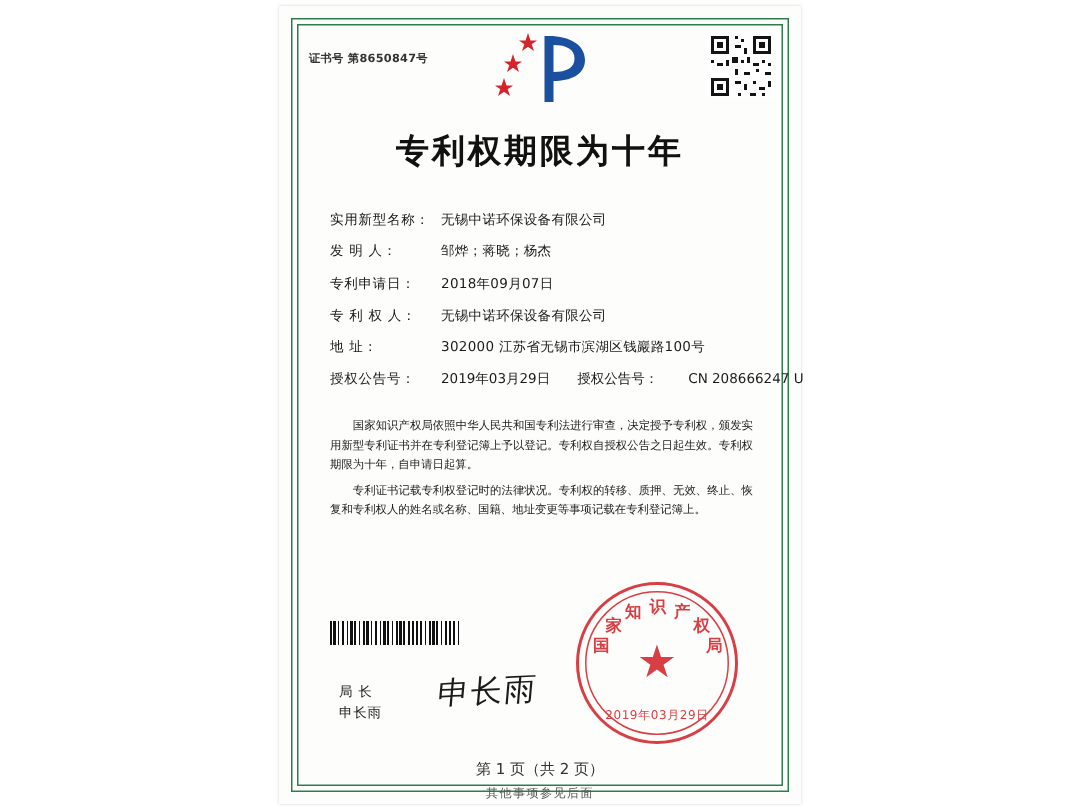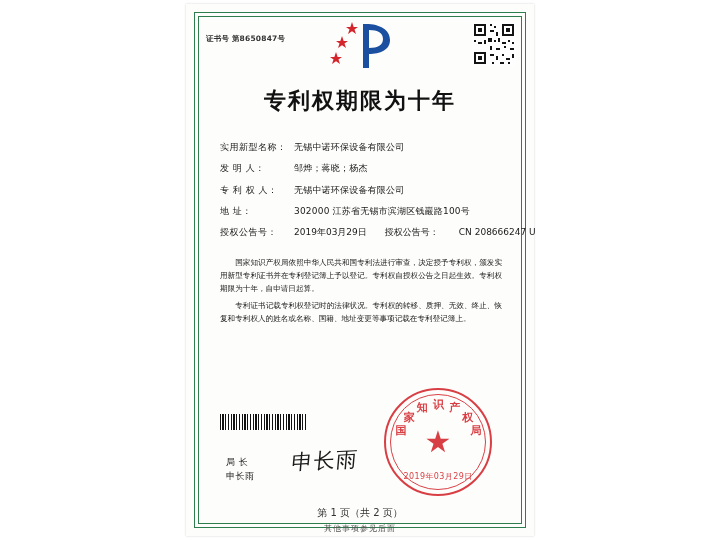--- a/index.html
+++ b/index.html
@@ -332,20 +332,24 @@
       <div class="fields">
         <div class="field">
           <span class="lbl">实用新型名称：</span>
           <span class="val">无锡中诺环保设备有限公司</span>
         </div>
         <div class="field">
           <span class="lbl">发 明 人：</span>
           <span class="val">邹烨；蒋晓；杨杰</span>
         </div>
         <div class="field">
+          <span class="lbl">专利申请日：</span>
+          <span class="val">2018年09月07日</span>
+        </div>
+        <div class="field">
           <span class="lbl">专 利 权 人：</span>
           <span class="val">无锡中诺环保设备有限公司</span>
         </div>
         <div class="field">
           <span class="lbl">地    址：</span>
           <span class="val">302000 江苏省无锡市滨湖区钱巖路100号</span>
         </div>
         <div class="field two-col">
           <span class="lbl">授权公告号：</span>
           <span class="val2">2019年03月29日</span>

